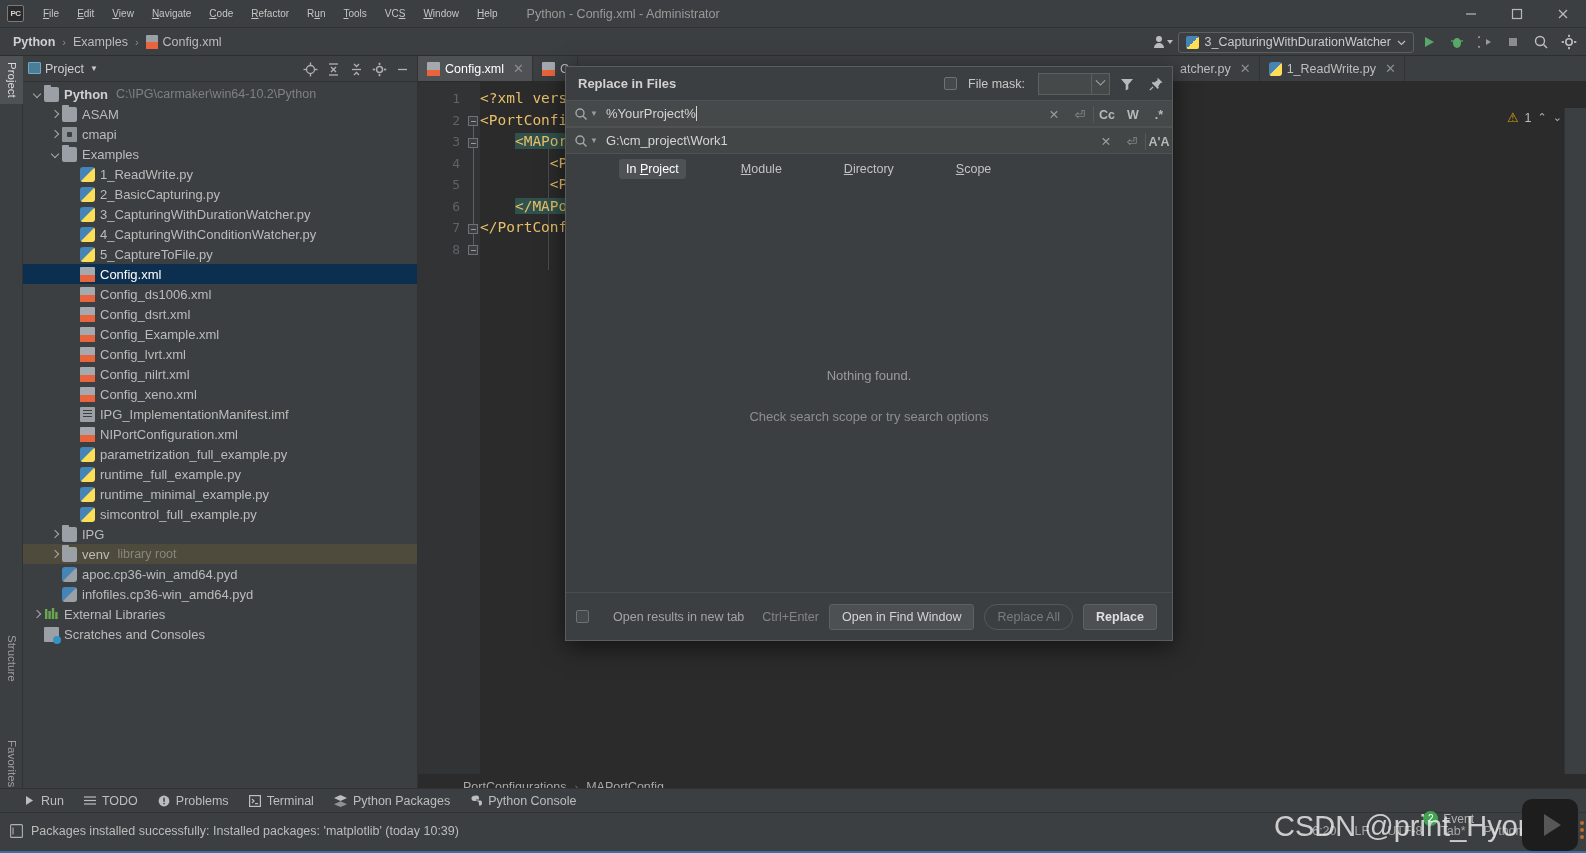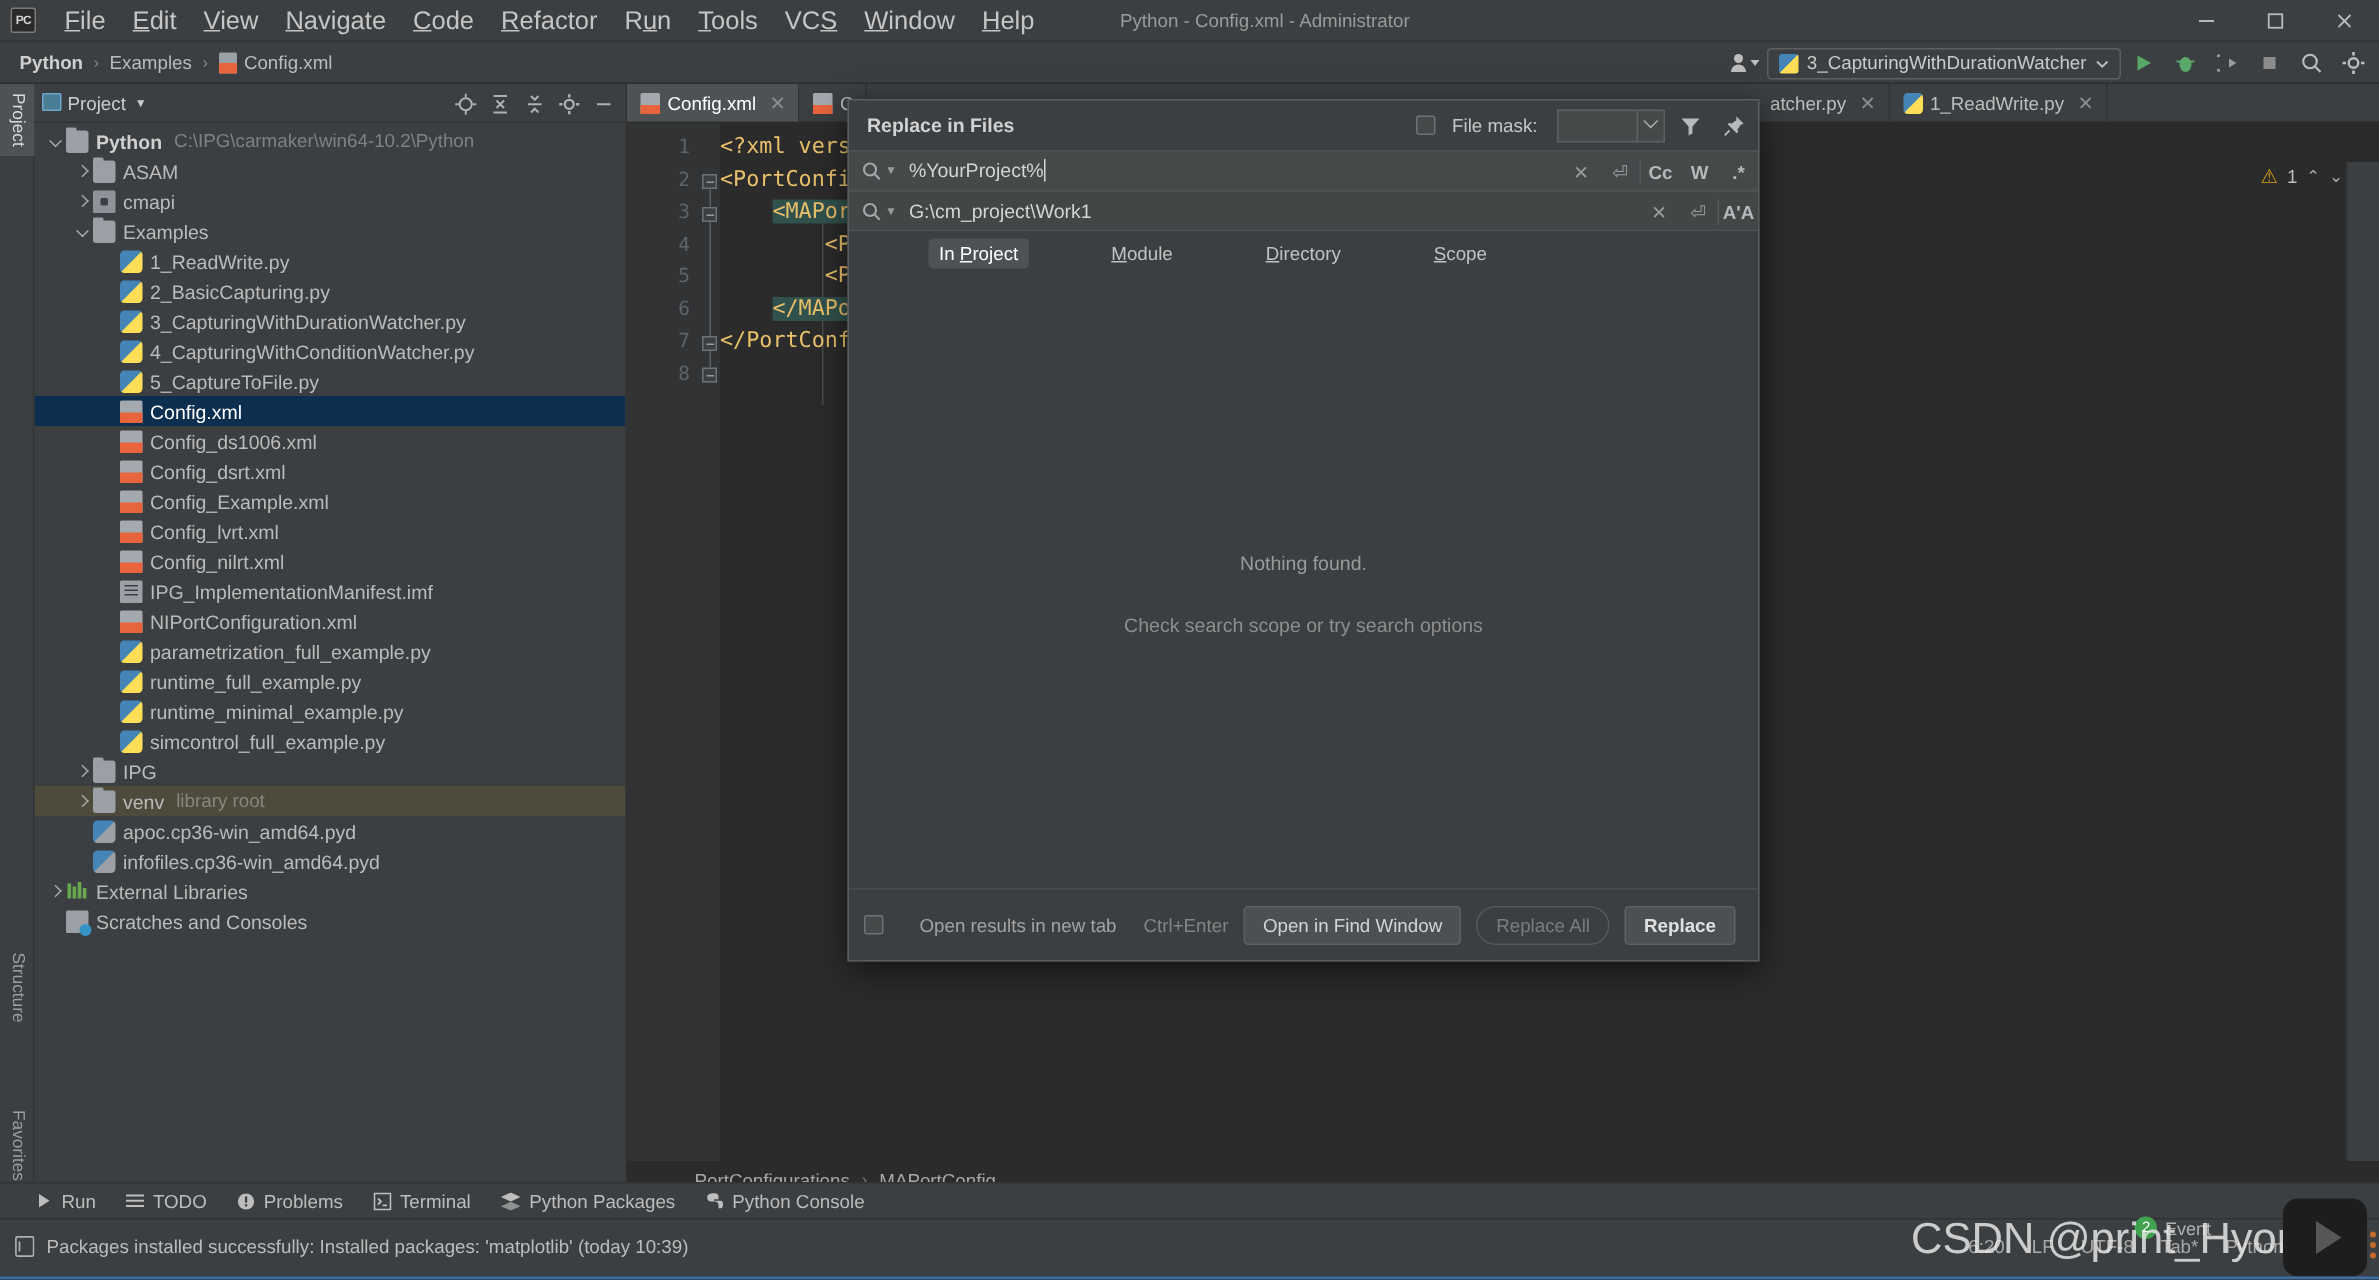--- a/index.html
+++ b/index.html
@@ -19,25 +19,25 @@
     border-bottom:1px solid #323232;
   }
   .pc-logo {
     width:17px; height:17px; margin-left:7px; margin-right:10px;
     background:#2b2b2b; border:1px solid #7a7a7a; border-radius:2px;
     color:#d6d6d6; font-size:8px; font-weight:bold;
     display:flex; align-items:center; justify-content:center; letter-spacing:-0.5px;
   }
   .menu { display:flex; align-items:center; gap:0px; }
   .menu-item {
-    font-size:17px; color:#c5c5c5; padding:3px 9px; cursor:default; white-space:nowrap;
+    font-size:10px; color:#c5c5c5; padding:3px 9px; cursor:default; white-space:nowrap;
   }
   .menu-item u { text-decoration:underline; }
   .win-title {
-    margin-left:48px; font-size:12.5px; color:#9a9a9a; white-space:nowrap;
+    margin-left:20px; font-size:12.5px; color:#9a9a9a; white-space:nowrap;
   }
   .win-ctrls {
     position:absolute; right:0; top:0; height:28px; display:flex; align-items:center;
   }
   .win-btn { width:46px; height:28px; display:flex; align-items:center; justify-content:center; }
   .win-btn svg { stroke:#b9b9b9; }
 
   
   .navbar {
     position:absolute; left:0; top:28px; width:1586px; height:28px;
@@ -572,20 +572,25 @@
         </div>
         <div class="row" style="padding-left: 44px;">
           <span class="arrow "></span>
           <span class="ic ic-xml"></span>
           <span class="lbl">Config_lvrt.xml</span>
         </div>
         <div class="row" style="padding-left: 44px;">
           <span class="arrow "></span>
           <span class="ic ic-xml"></span>
           <span class="lbl">Config_nilrt.xml</span>
+        </div>
+        <div class="row" style="padding-left: 44px;">
+          <span class="arrow "></span>
+          <span class="ic ic-xml"></span>
+          <span class="lbl">Config_xeno.xml</span>
         </div>
         <div class="row" style="padding-left: 44px;">
           <span class="arrow "></span>
           <span class="ic ic-imf"></span>
           <span class="lbl">IPG_ImplementationManifest.imf</span>
         </div>
         <div class="row" style="padding-left: 44px;">
           <span class="arrow "></span>
           <span class="ic ic-xml"></span>
           <span class="lbl">NIPortConfiguration.xml</span>

